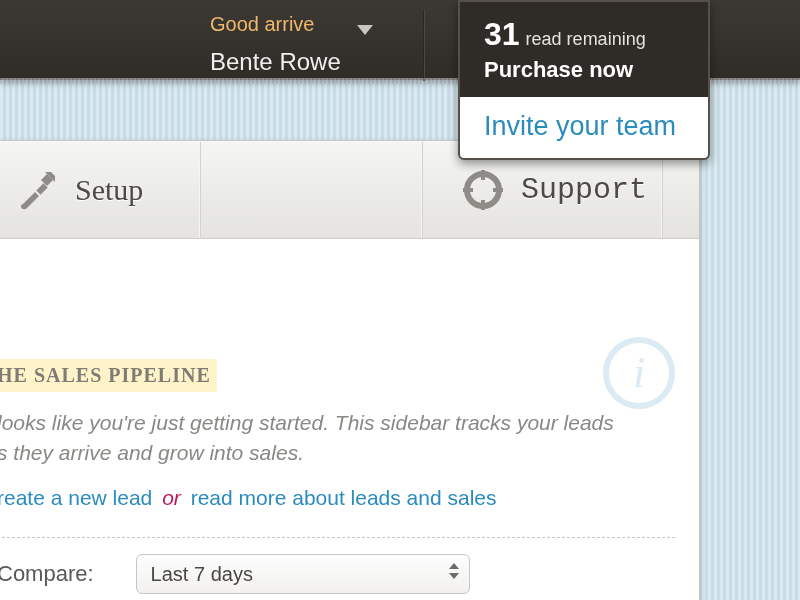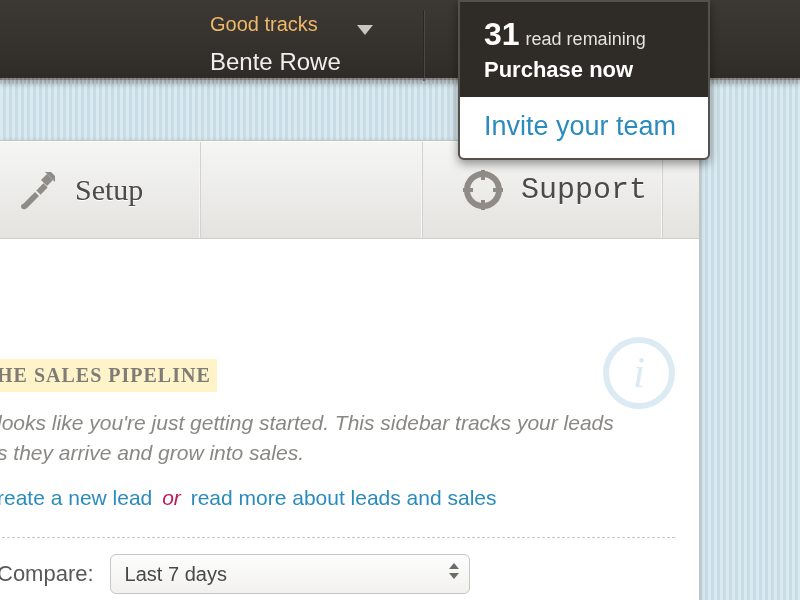--- a/index.html
+++ b/index.html
@@ -198,20 +198,21 @@
     height: 40px;
     background: linear-gradient(#fdfdfd, #f2f1ef);
     border: 1px solid #c8c6c3;
     border-radius: 6px;
     padding: 0 36px 0 14px;
     font-size: 20px;
     color: #4a4846;
     appearance: none;
     position: relative;
     cursor: pointer;
+    margin-left: 26px;
   }
   .select-wrap {
     position: relative;
     flex: 1;
     max-width: 360px;
   }
   .select-arrows {
     position: absolute;
     right: 10px;
     top: 50%;
@@ -227,21 +228,21 @@
     height: 76px;
     opacity: 0.75;
   }
 </style>
 </head>
 <body>
 
 <div class="topbar">
 
   <div class="greeting-block">
-    <span>Good tracks</span>
+    <span>Good arrive</span>
     <span class="caret">
       <svg width="20" height="14" viewBox="0 0 20 14">
           <polygon points="2,2 18,2 10,12" fill="#c9c5c0"></polygon>
         </svg>
     </span>
     <div class="name">Bente Rowe</div>
     <span class="sep"></span>
   </div>
 
   <div class="trial-box">

